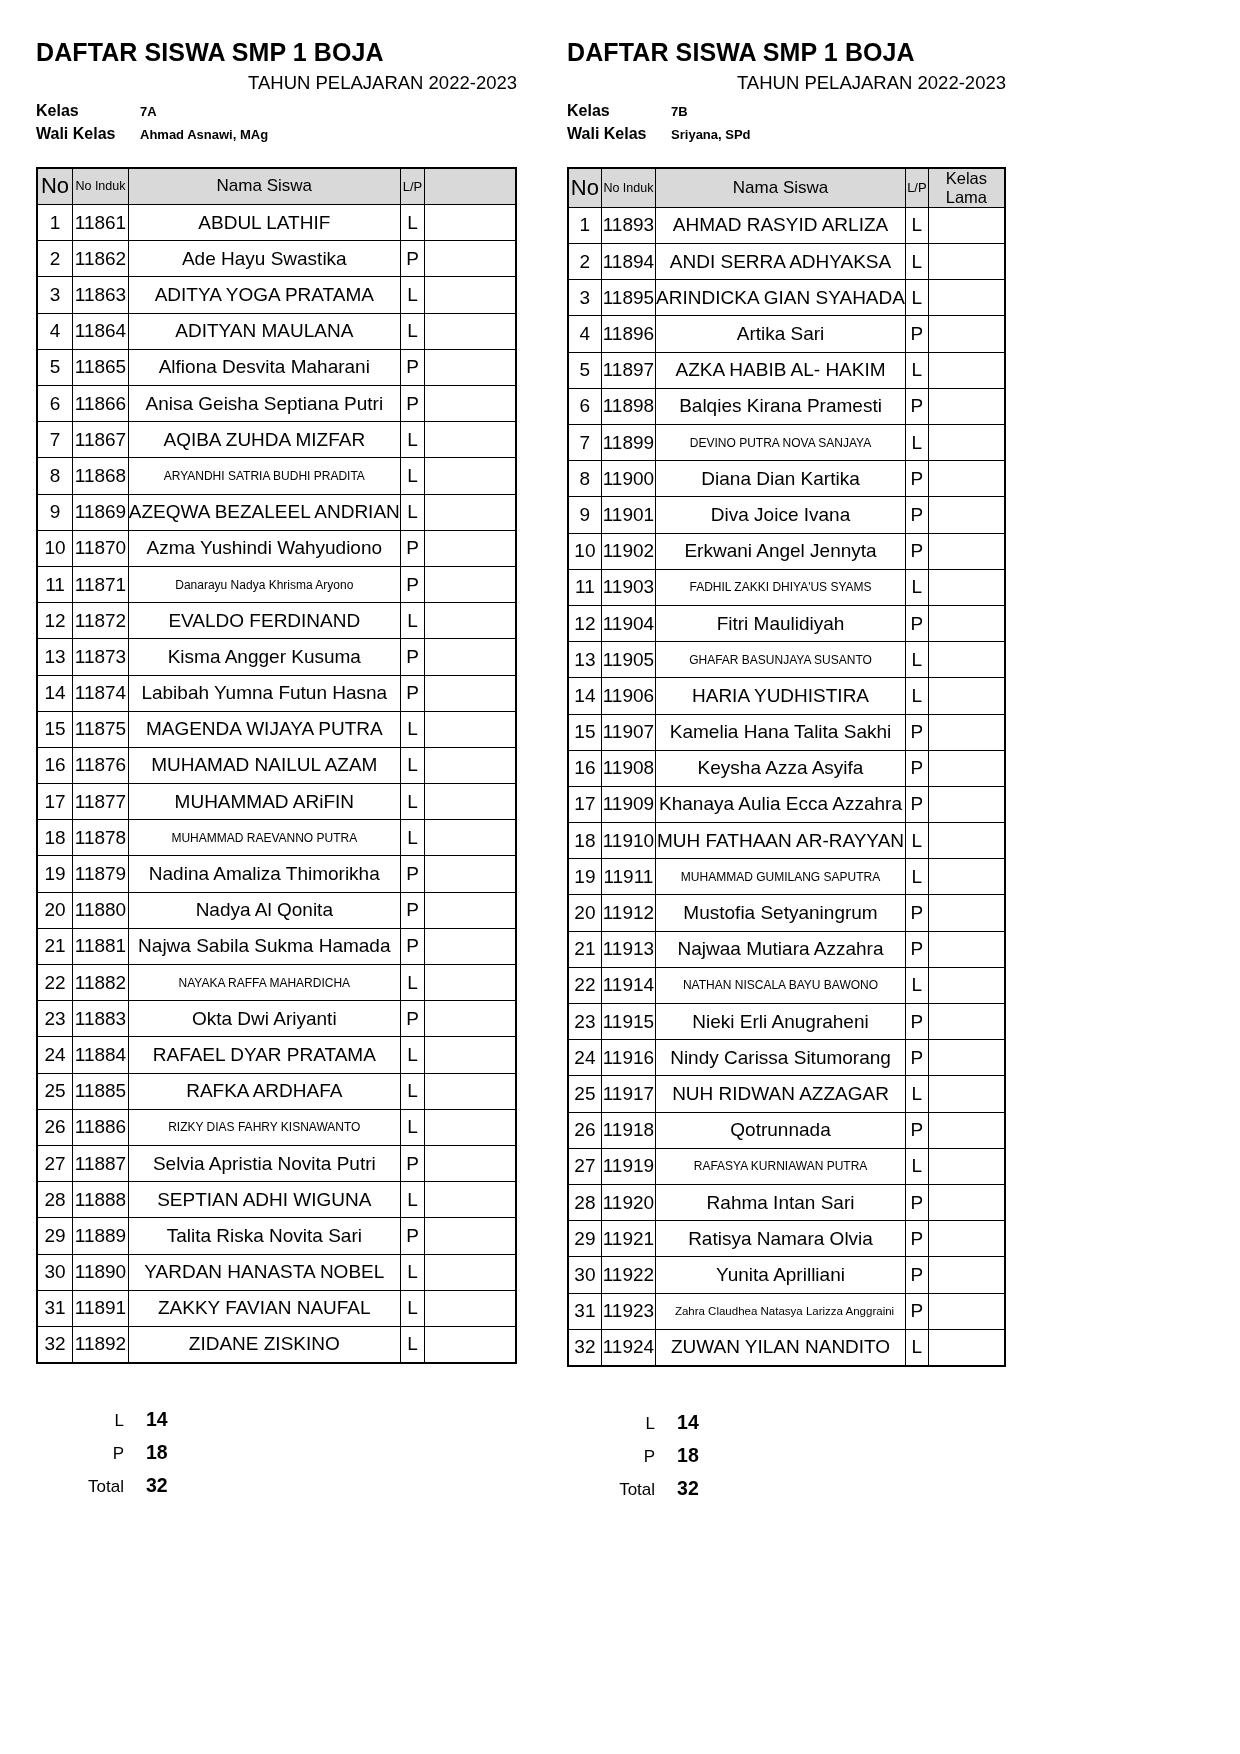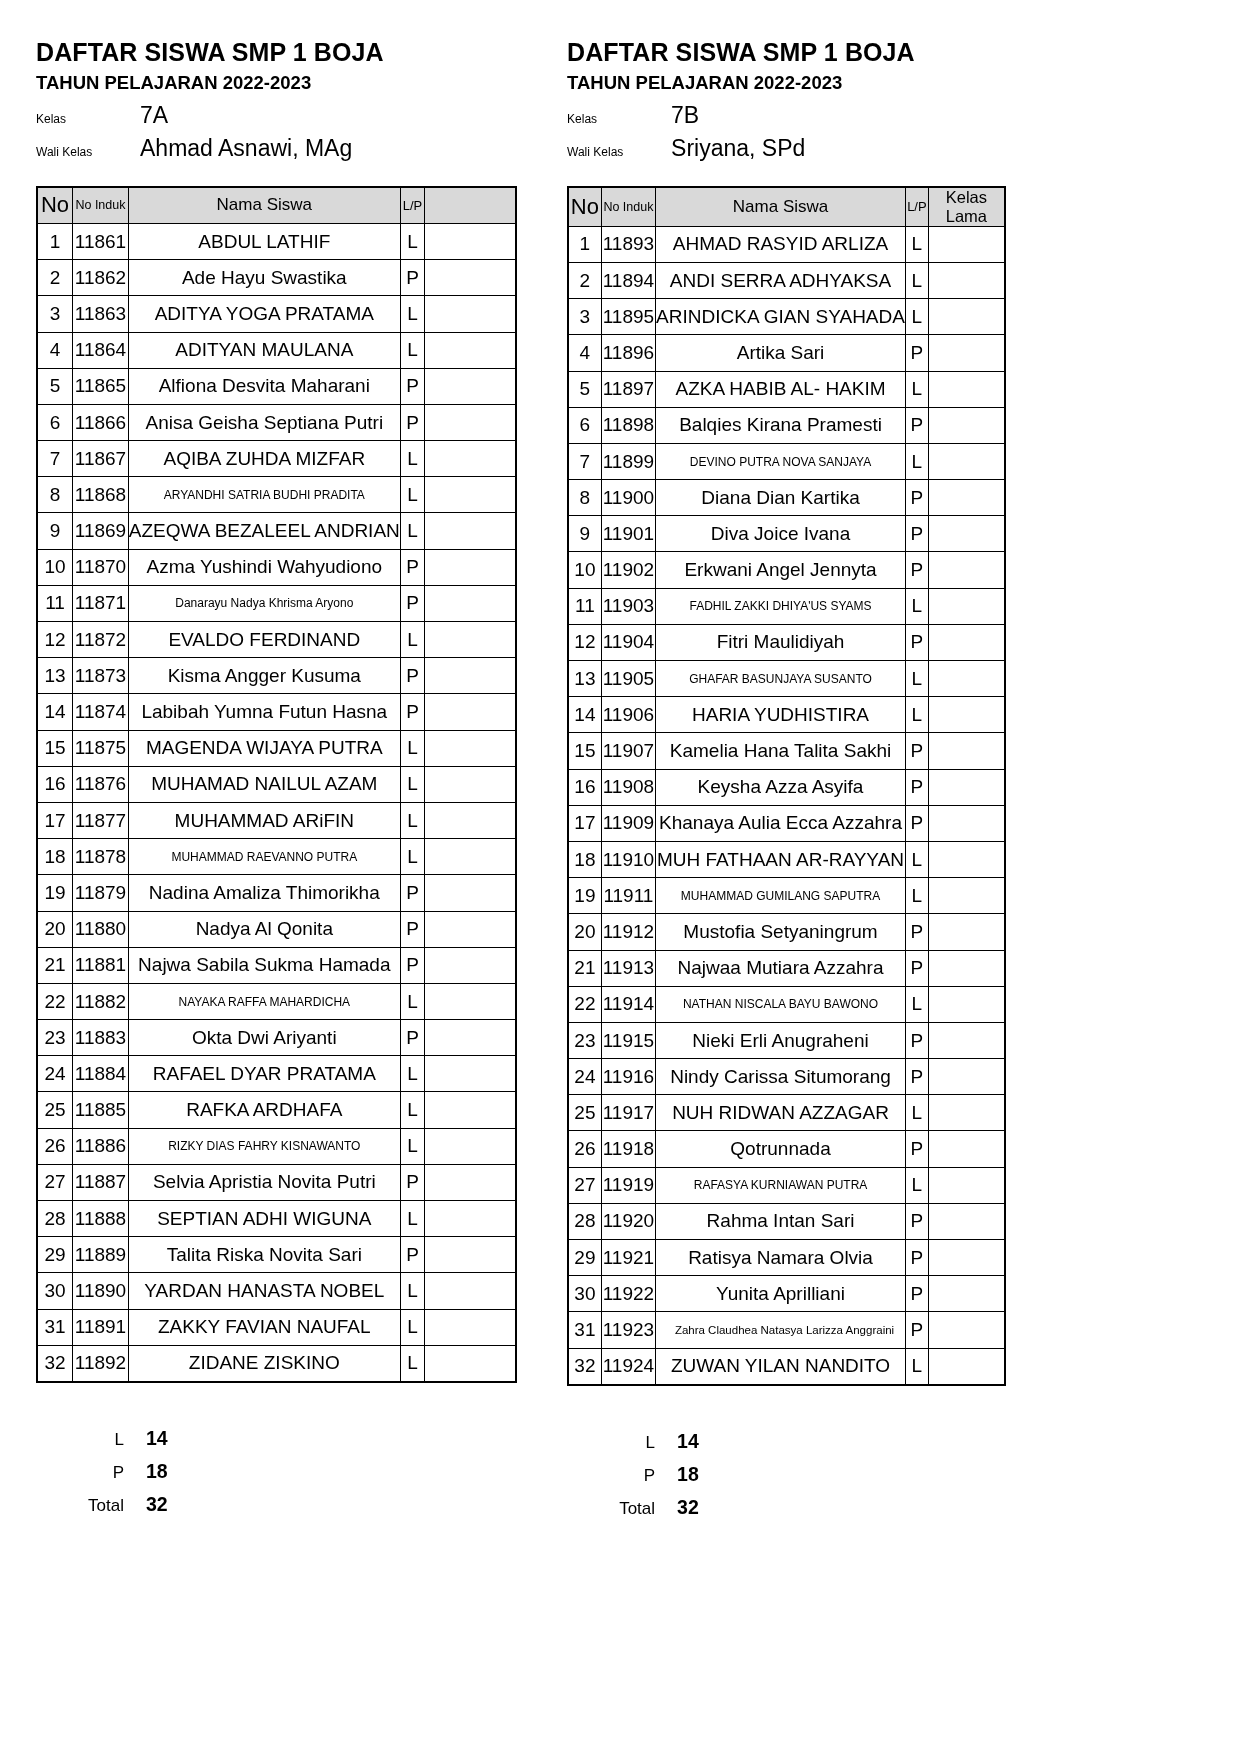--- a/index.html
+++ b/index.html
@@ -35,41 +35,42 @@
   .doc-title {
     font-size: 25px;
     font-weight: bold;
     letter-spacing: 0.1px;
     line-height: 1.18;
     margin: 0 0 4px 0;
     white-space: nowrap;
   }
   .doc-subtitle {
     font-size: 18.5px;
-    font-weight: bold;
+    font-weight: normal;
     line-height: 1.2;
     margin: 0 0 6px 0;
     white-space: nowrap;
+    text-align: right;
   }
   .meta-row {
     display: flex;
     align-items: baseline;
     line-height: 1.35;
     margin-bottom: 2px;
   }
   .meta-label {
-    font-size: 12px;
-    font-weight: normal;
+    font-size: 16px;
+    font-weight: bold;
     width: 104px;
     flex: 0 0 104px;
     white-space: nowrap;
   }
   .meta-value {
-    font-size: 23px;
-    font-weight: normal;
+    font-size: 13px;
+    font-weight: bold;
     white-space: nowrap;
   }
 
   
   .tbl-wrap { margin-top: 22px; }
   table.roster {
     border-collapse: collapse;
     table-layout: fixed;
     border: 2.2px solid #000;
   }

